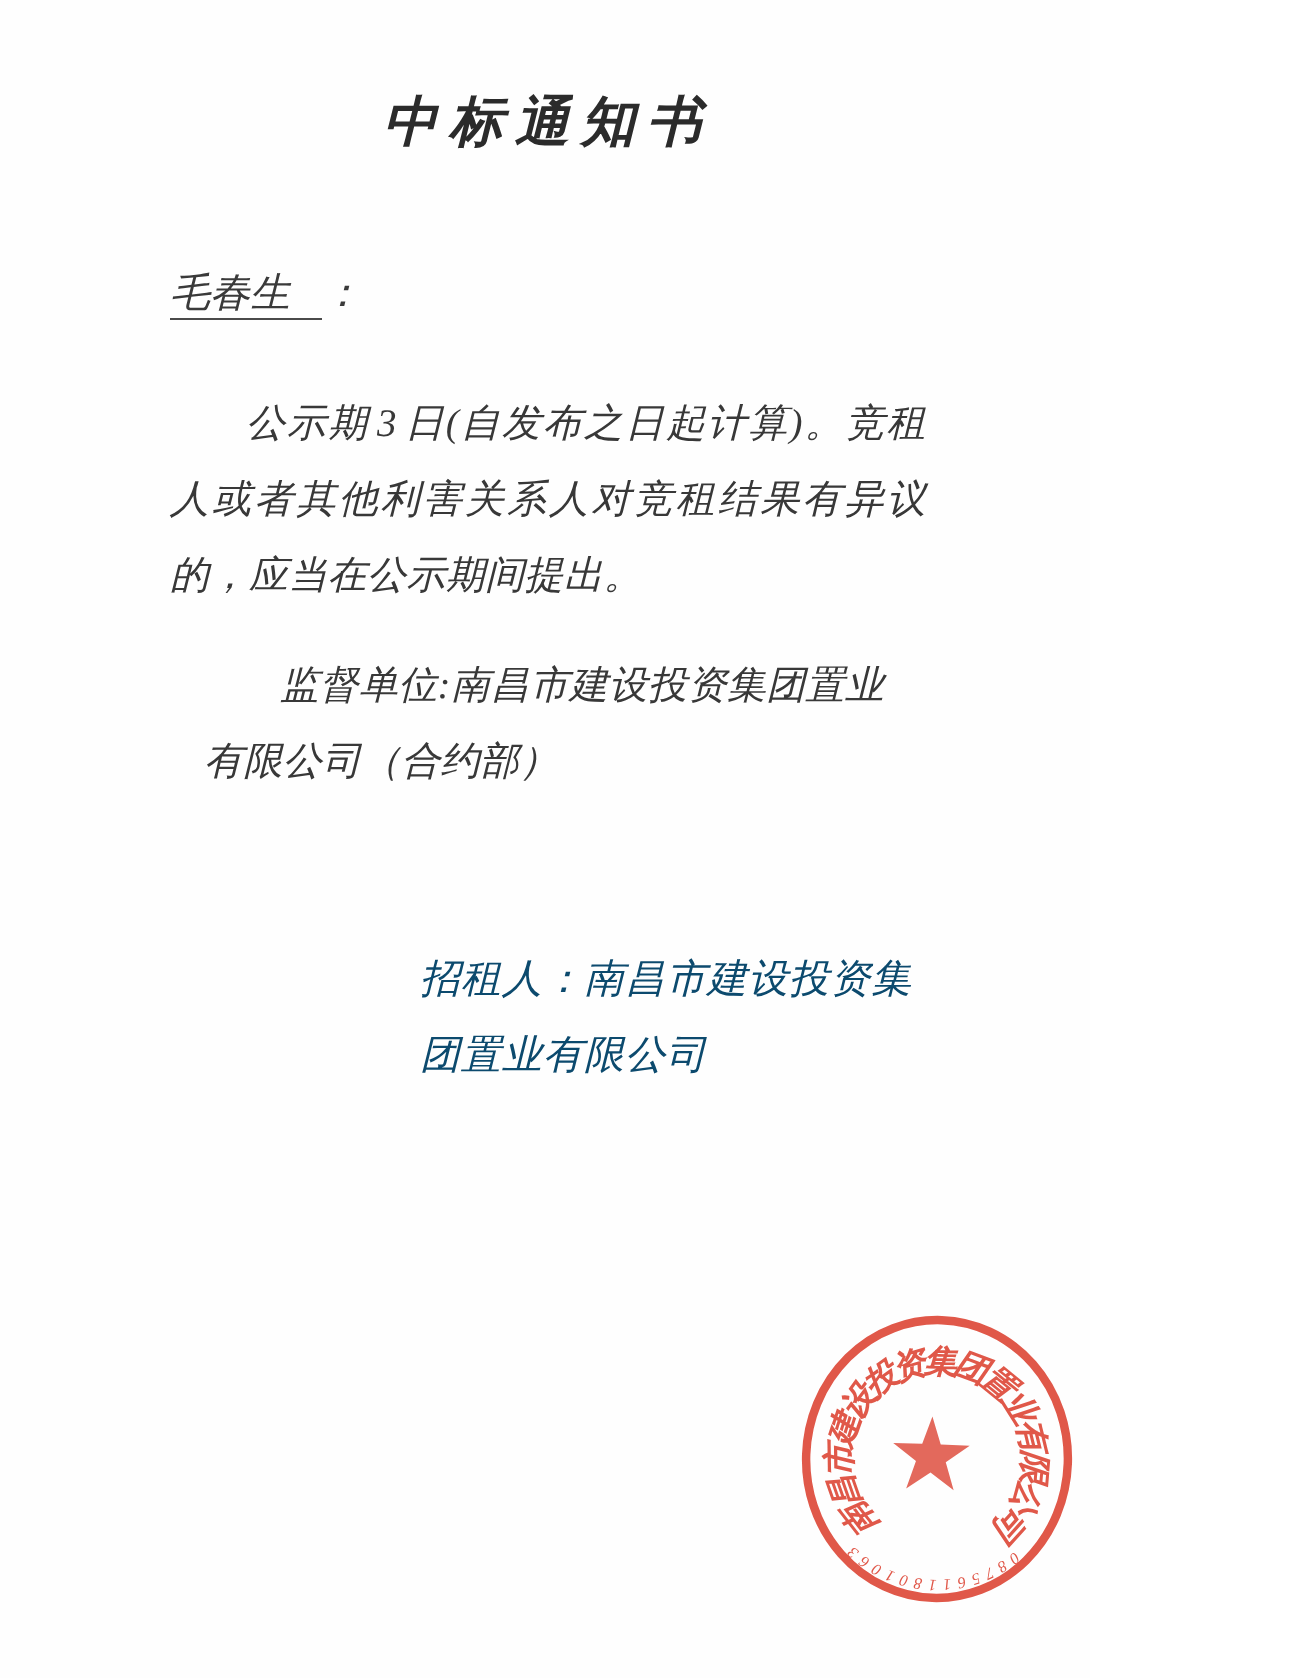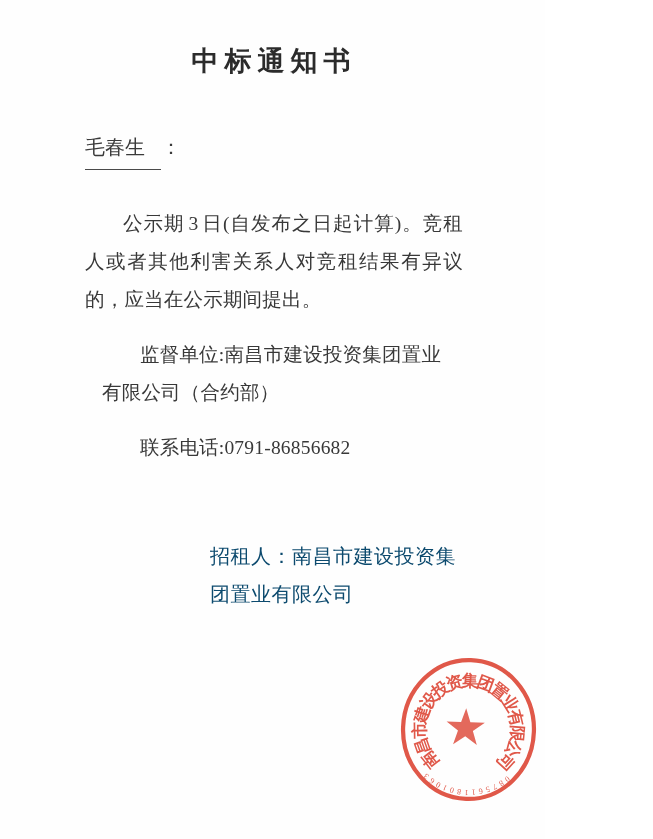--- a/index.html
+++ b/index.html
@@ -3,43 +3,44 @@
 <meta charset="utf-8">
 <style>
   html,body{margin:0;padding:0;background:#ffffff;}
   .page{
     position:relative;
     width:545px;height:839px;
     background:#fefefef9;
     font-family:"Liberation Serif","DejaVu Serif",serif;
     color:#353535;
     overflow:hidden;
+    font-style:italic;
   }
   .content{padding:0 82px 0 85px;}
   .title{
     margin:0;padding-top:44px;
     font-size:27px;line-height:34px;font-weight:700;
     text-align:center;letter-spacing:6px;color:#2b2b2b;
   }
   p{margin:0;}
   .salutation{
     margin-top:50px;
     font-size:20px;line-height:38px;color:#3a3a3a;
   }
   .salutation .name{
     border-bottom:1.5px solid #4a4a4a;
-    padding-right:16px;padding-bottom:11px;
+    padding-right:16px;padding-bottom:1px;
   }
   .body-text{
     font-size:19.5px;line-height:38px;
     letter-spacing:.2px;word-spacing:-2px;
     text-align:justify;color:#383838;
   }
   .p1{margin-top:7px;text-indent:42px;}
-  .p2{margin-top:39px;text-indent:38px;}
+  .p2{margin-top:28px;text-indent:38px;}
   .plain-line{margin:17px;text-indent:38px;text-align:left;}
   .bold-u{
     font-weight:700;color:#262626;
     text-decoration:underline;
     text-underline-offset:4.5px;
     text-decoration-thickness:1.5px;
   }
   .result-line{
     margin-top:26px;
     font-size:20px;line-height:38px;font-weight:700;color:#2d2d2d;
@@ -72,21 +73,20 @@
     <h1 class="title">中标通知书</h1>
 
     <p class="salutation"><span class="name">毛春生</span><span>：</span></p>
 
 
 
     <p class="body-text p2">公示期 3 日(自发布之日起计算)。竞租人或者其他利害关系人对竞租结果有异议的，应当在公示期间提出。</p>
 
     <p class="body-text plain-line">监督单位:南昌市建设投资集团置业有限公司（合约部）</p>
 
-    <p class="body-text plain-line">联系电话:0791-86856682</p>
 
     <p class="signature-line"><span>招租人：</span><span>南昌市建设投资集团置业有限公司</span></p>
 
   </div>
 
   <svg id="seal-svg" class="seal" viewBox="0 0 142 148">
     <ellipse cx="71" cy="74" rx="65" ry="69" fill="none" stroke-width="4.2" stroke="#dc3a29"></ellipse>
     <path d="M68,53 L72.6,66.7 L87,66.8 L75.4,75.4 L79.8,89.2 L68,80.8 L56.2,89.2 L60.6,75.4 L49,66.8 L63.4,66.7 Z" opacity="0.9" fill="#dc3a29"></path>
   <text transform="rotate(-130 71 74) translate(71 31)" class="seal-char" fill="#dc3a29">南</text>
       <text transform="rotate(-111.42857142857143 71 74) translate(71 31)" class="seal-char" fill="#dc3a29">昌</text>

